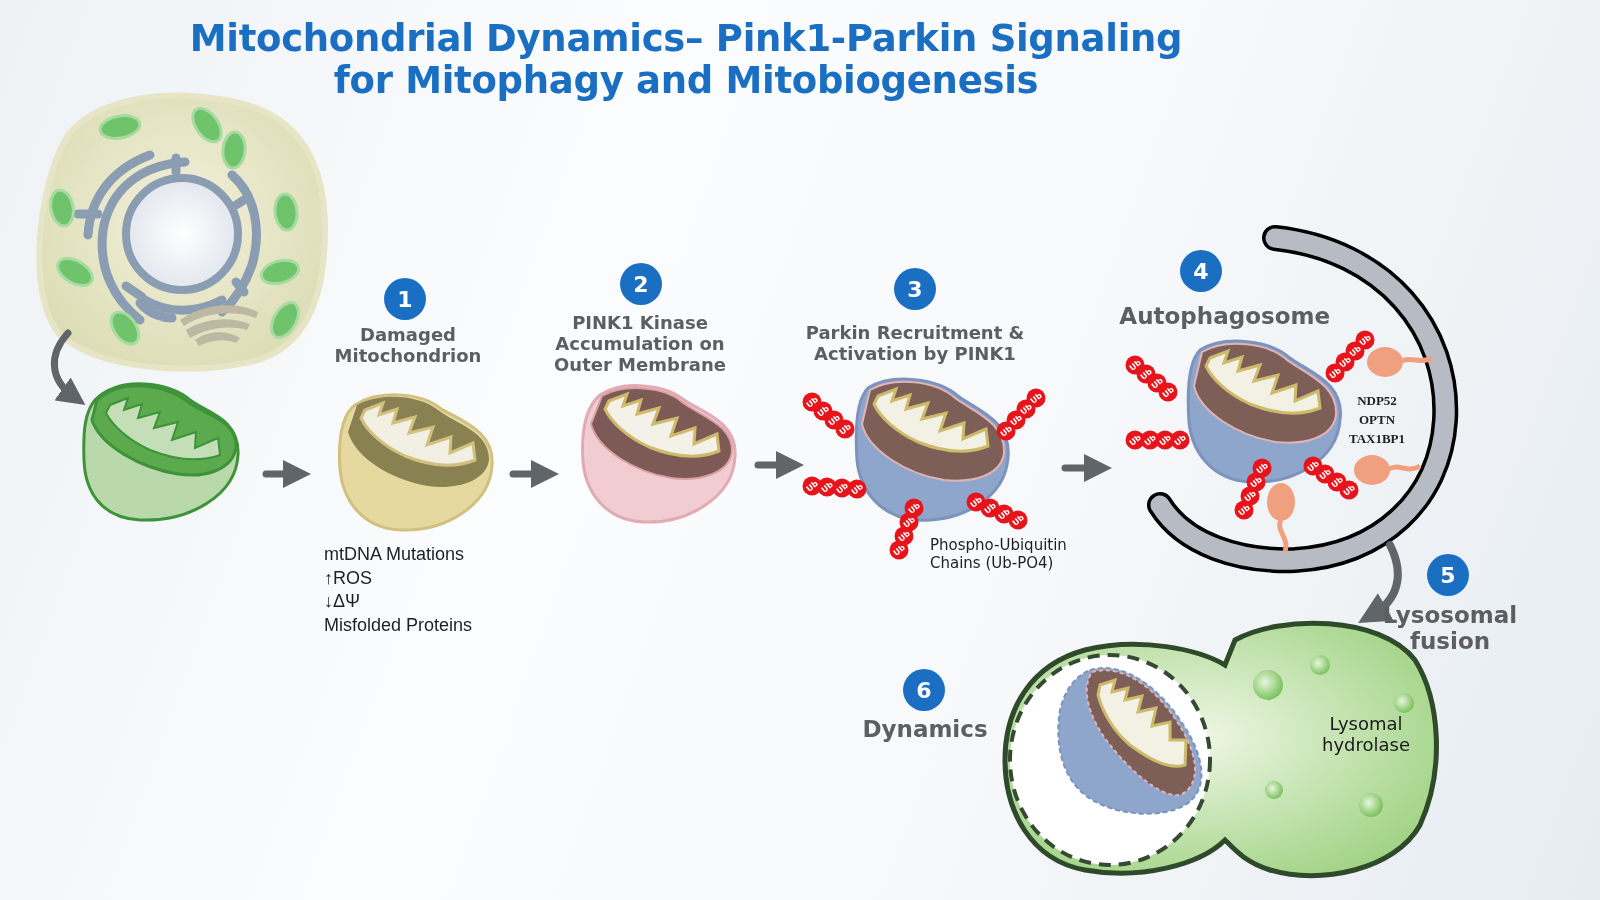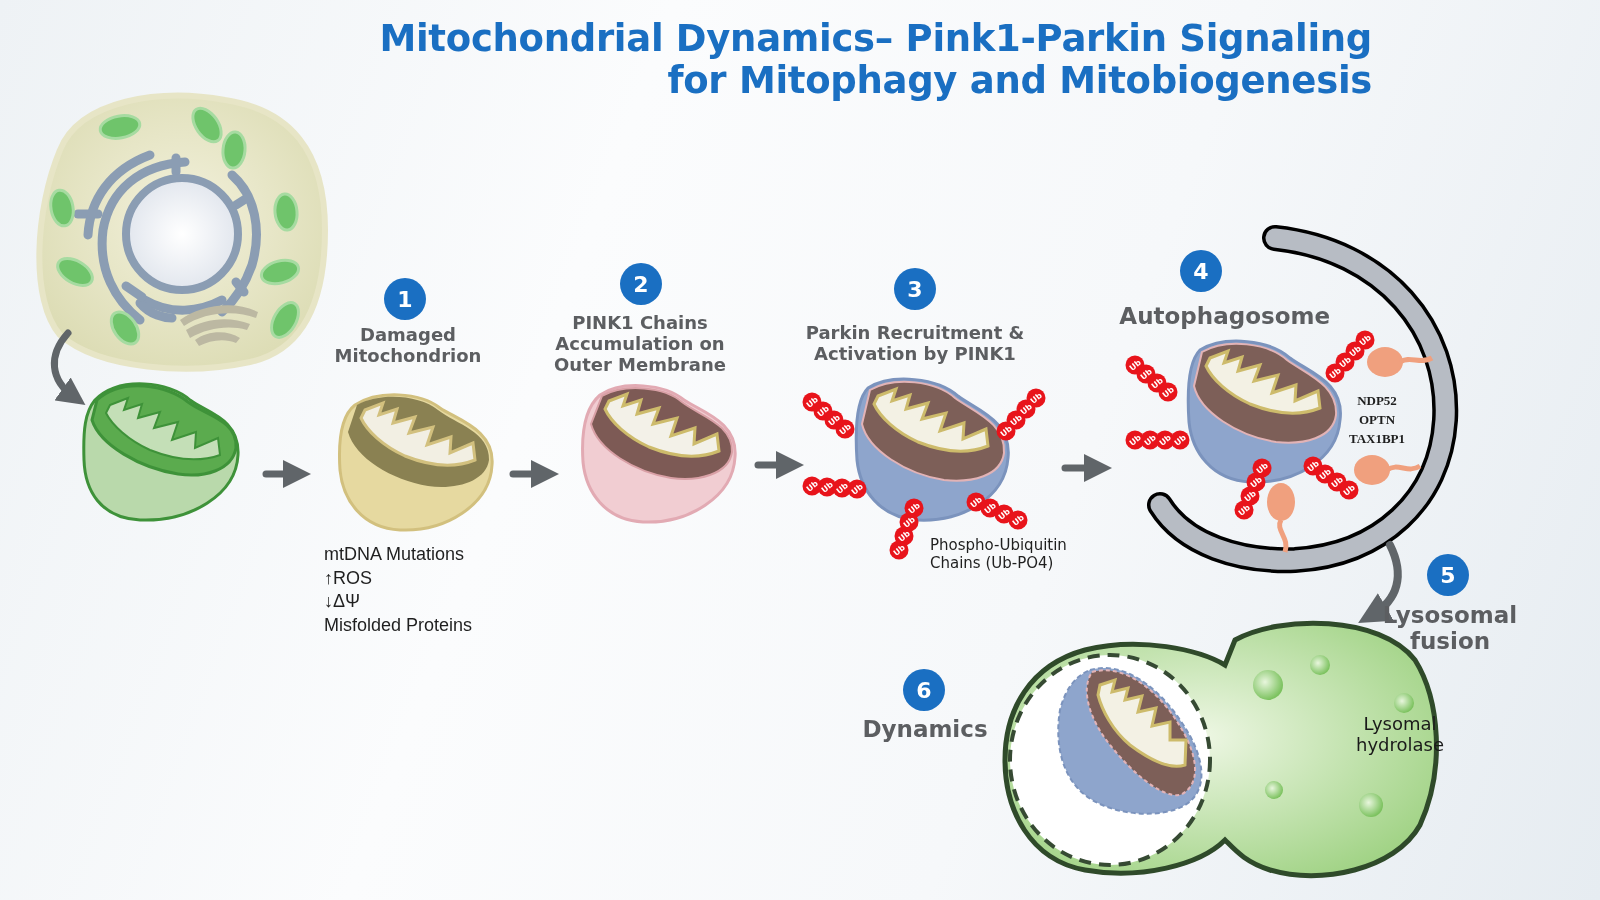--- a/index.html
+++ b/index.html
@@ -2,21 +2,21 @@
 <html><head>
 <meta charset="utf-8">
 <style>
   html, body { margin:0; padding:0; }
   body {
     width:1600px; height:900px; overflow:hidden; position:relative;
     background: linear-gradient(110deg, #eef2f5 0%, #fbfcfd 35%, #f6f8fa 65%, #e6ecf1 100%);
     font-family: "DejaVu Sans", sans-serif;
   }
   .title {
-    position:absolute; left:0; top:18px; width:1372px; text-align:right;
+    position:absolute; left:0; top:18px; width:1372px; text-align:center;
     color:#1a6fc2; font-weight:bold; font-size:37px; line-height:42px;
     font-family: "DejaVu Sans", sans-serif; letter-spacing:-0.3px;
   }
   .title div { white-space:nowrap; }
   svg.stage { position:absolute; left:0; top:0; }
   .badge {
     position:absolute; width:42px; height:42px; border-radius:50%;
     background:#1a6fc2; color:#fff; font-weight:bold; font-size:22px;
     display:flex; align-items:center; justify-content:center;
     font-family:"DejaVu Sans", sans-serif;
@@ -359,21 +359,21 @@
   </div>
 <div class="step-label" style="left:308px;top:324px;width:200px;">
   <div>Damaged</div>
   <div>Mitochondrion</div>
 </div>
 
 <div class="badge" style="left:620px;top:263px;">
     <span>2</span>
   </div>
 <div class="step-label" style="left:535px;top:312px;width:210px;">
-  <div>PINK1 Chains</div>
+  <div>PINK1 Kinase</div>
   <div>Accumulation on</div>
   <div>Outer Membrane</div>
 </div>
 
 <div class="badge" style="left:894px;top:268px;">
     <span>3</span>
   </div>
 <div class="step-label" style="left:800px;top:322px;width:230px;">
   <div>Parkin Recruitment &amp;</div>
   <div>Activation by PINK1</div>
@@ -408,16 +408,16 @@
   <div>Phospho-Ubiquitin</div>
   <div>Chains (Ub-PO4)</div>
 </div>
 
 <div class="receptors" style="left:1337px;top:391px;width:80px;font-family:Liberation Serif, serif;">
   <div>NDP52</div>
   <div>OPTN</div>
   <div>TAX1BP1</div>
 </div>
 
-<div class="hydro" style="left:1330px;top:713px;width:140px;">
+<div class="hydro" style="left:1296px;top:713px;width:140px;">
   <div>Lysomal</div>
   <div>hydrolase</div>
 </div>
 
 </body></html>

